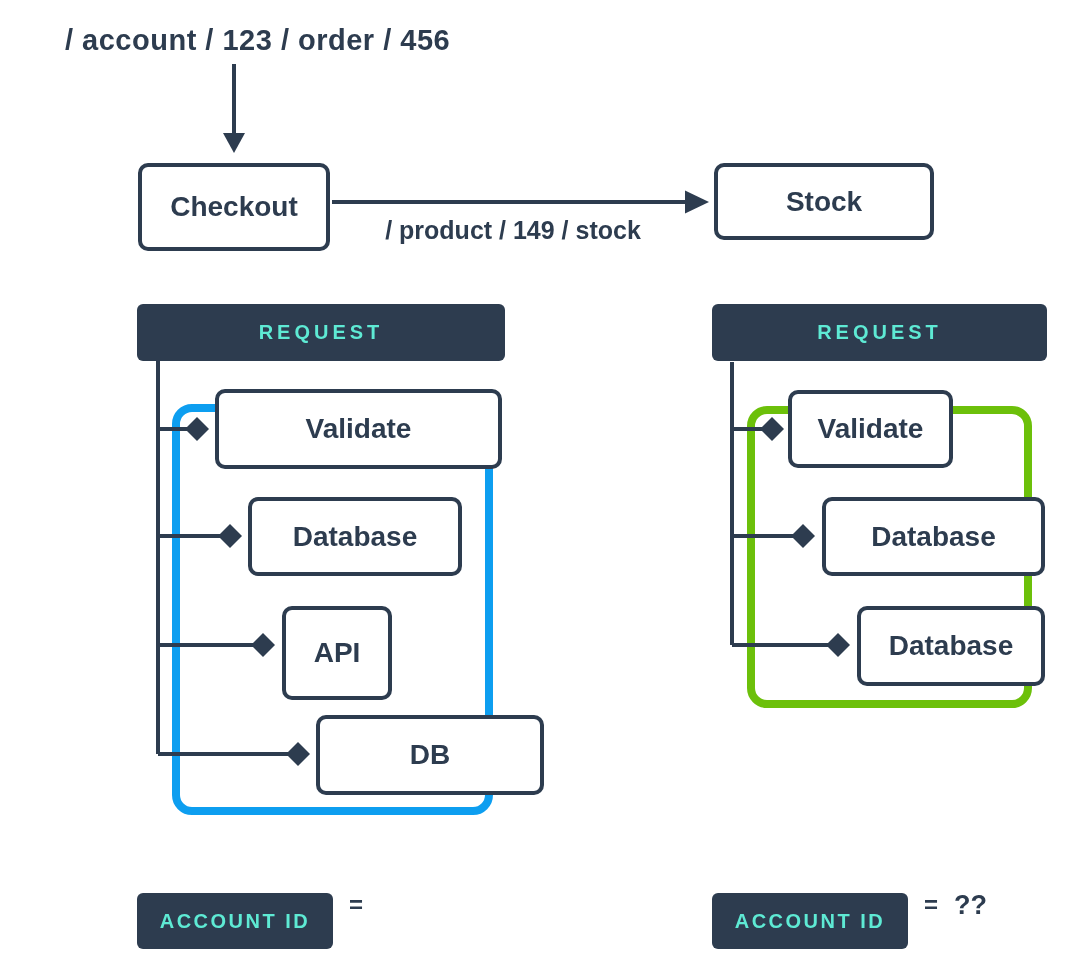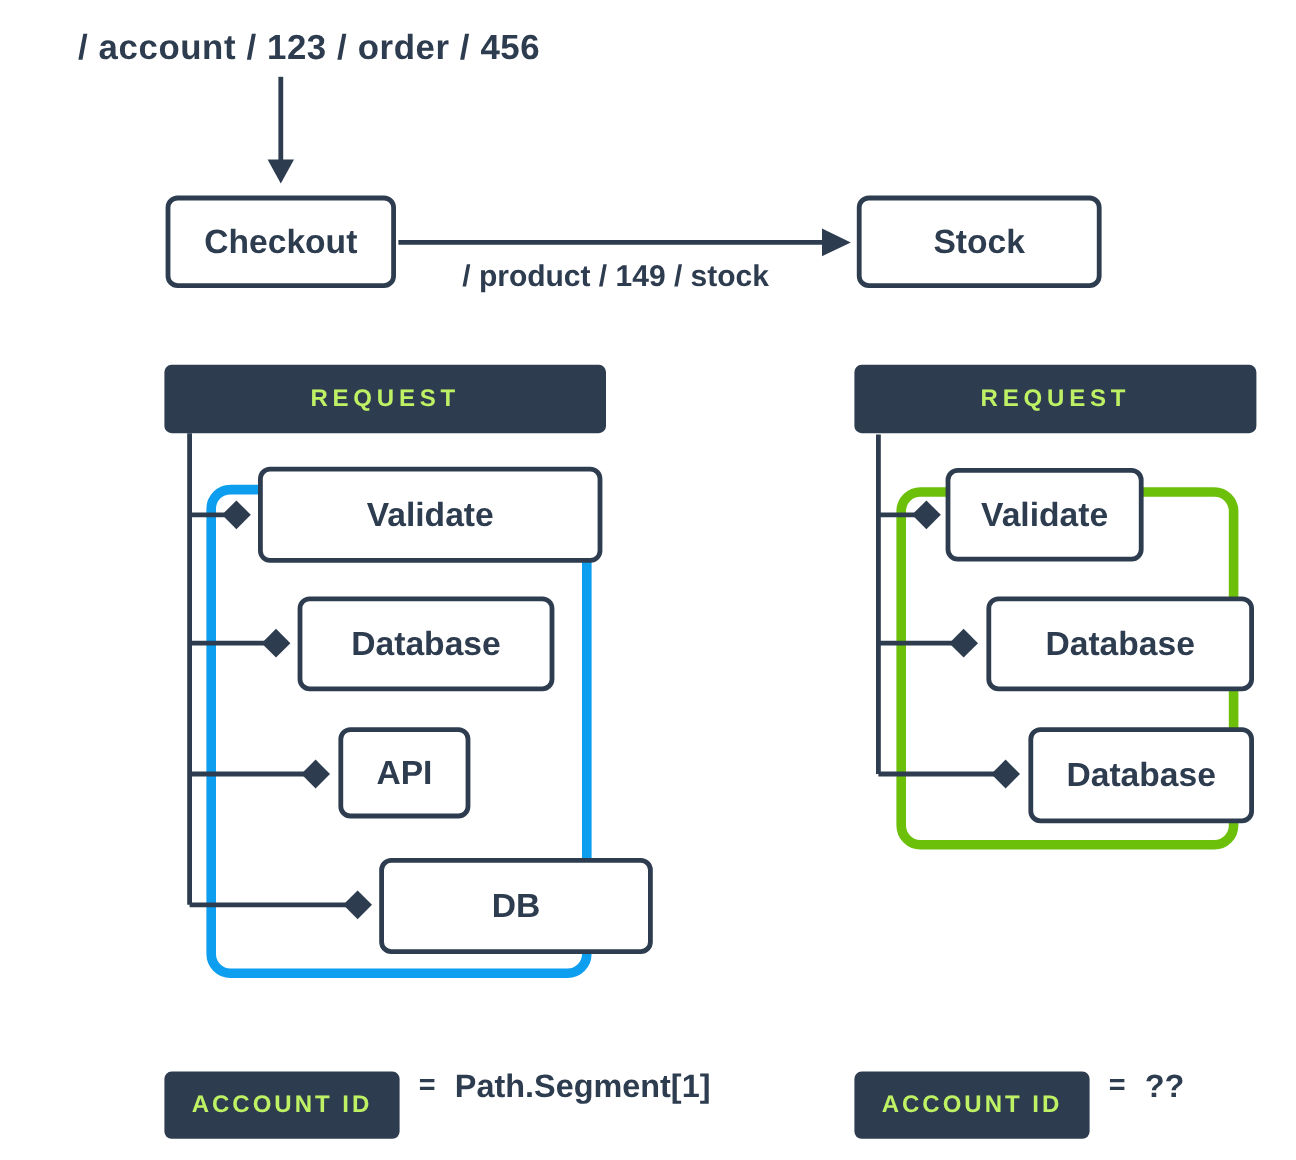--- a/index.html
+++ b/index.html
@@ -53,21 +53,21 @@
     font-size: 28px;
     white-space: nowrap;
   }
   .arrow-label {
     font-size: 25px;
     text-align: center;
     white-space: nowrap;
   }
   .request-header, .badge {
     background: var(--dark);
-    color: #bef264;
+    color: #5eead4;
     border-radius: 6px;
     display: flex;
     align-items: center;
     justify-content: center;
     font-size: 20px;
     letter-spacing: 4px;
     white-space: nowrap;
   }
   .badge { letter-spacing: 2.5px; margin-top: 16px; }
   .equals-row {
@@ -103,39 +103,38 @@
     <path class="diamond" d="M286 754 L298 742 L310 754 L298 766 Z"></path>
 
     <path class="wire" d="M732 362 L732 645 M732 429 L772 429 M732 536 L803 536 M732 645 L838 645"></path>
     <path class="diamond" d="M760 429 L772 417 L784 429 L772 441 Z"></path>
     <path class="diamond" d="M791 536 L803 524 L815 536 L803 548 Z"></path>
     <path class="diamond" d="M826 645 L838 633 L850 645 L838 657 Z"></path>
   </svg>
 
   <div class="abs path-text" style="left:65px; top:24px;">/ account / 123 / order / 456</div>
 
-  <div class="abs service-box" style="left:138px; top:163px; width:192px; height:77px;">Checkout</div>
-  <div class="abs service-box" style="left:714px; top:163px; width:204px; height:77px;">Stock</div>
+  <div class="abs service-box" style="left:138px; top:163px; width:192px; height:88px;">Checkout</div>
+  <div class="abs service-box" style="left:714px; top:163px; width:220px; height:77px;">Stock</div>
   <div class="abs arrow-label" style="left:363px; top:216px; width:300px;">/ product / 149 / stock</div>
 
   <div class="abs request-header" style="left:137px; top:304px; width:368px; height:57px;">REQUEST</div>
   <div class="abs step-box" style="left:215px; top:389px; width:287px; height:80px;">Validate</div>
   <div class="abs step-box" style="left:248px; top:497px; width:214px; height:79px;">Database</div>
-  <div class="abs step-box" style="left:282px; top:606px; width:110px; height:76px;">API</div>
+  <div class="abs step-box" style="left:282px; top:606px; width:110px; height:94px;">API</div>
   <div class="abs step-box" style="left:316px; top:715px; width:228px; height:80px;">DB</div>
 
   <div class="abs request-header" style="left:712px; top:304px; width:335px; height:57px;">REQUEST</div>
   <div class="abs step-box" style="left:788px; top:390px; width:165px; height:78px;">Validate</div>
   <div class="abs step-box" style="left:822px; top:497px; width:223px; height:79px;">Database</div>
   <div class="abs step-box" style="left:857px; top:606px; width:188px; height:80px;">Database</div>
 
   <div class="abs badge" style="left:137px; top:877px; width:196px; height:56px;">ACCOUNT ID</div>
   <div class="abs equals-row" style="left:349px; top:877px;">
     <span class="equals-sign">=</span>
-    <span class="equals-value">Path.Segment[1]</span>
   </div>
 
   <div class="abs badge" style="left:712px; top:877px; width:196px; height:56px;">ACCOUNT ID</div>
   <div class="abs equals-row" style="left:924px; top:877px;">
     <span class="equals-sign">=</span>
     <span class="equals-value">??</span>
   </div>
 
 </div>
 

